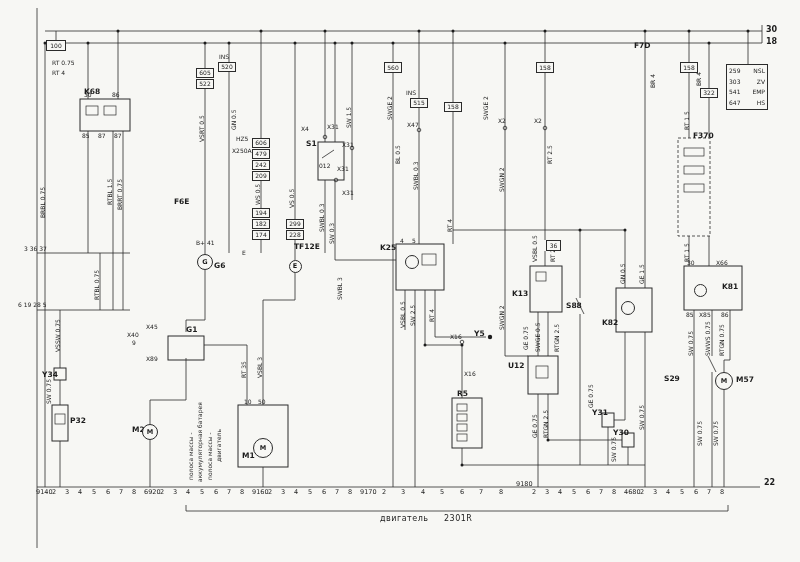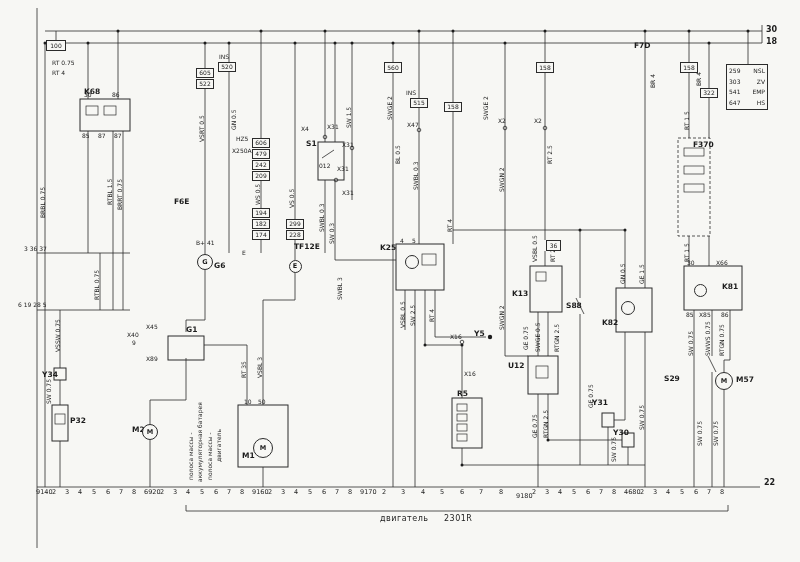--- a/index.html
+++ b/index.html
@@ -191,31 +191,31 @@
     <span class="lbl" style="left: 498px; top: 118px;">X2</span>
     <span class="lbl" style="left: 534px; top: 118px;">X2</span>
     <span class="lbl b" style="left: 512px; top: 290px;">K13</span>
     <span class="lbl b" style="left: 566px; top: 302px;">S88</span>
     <span class="lbl b" style="left: 508px; top: 362px;">U12</span>
     <span class="lbl b" style="left: 474px; top: 330px;">Y5</span>
     <span class="lbl" style="left: 450px; top: 334px;">X16</span>
     <span class="lbl" style="left: 464px; top: 371px;">X16</span>
     <span class="lbl b" style="left: 457px; top: 390px;">R5</span>
     <span class="lbl b" style="left: 602px; top: 319px;">K82</span>
-    <span class="lbl b" style="left: 592px; top: 399px; text-align: right;">Y31</span>
+    <span class="lbl b" style="left: 592px; top: 409px; text-align: right;">Y31</span>
     <span class="lbl b" style="left: 613px; top: 429px;">Y30</span>
     <span class="lbl b" style="left: 664px; top: 375px;">S29</span>
     <span class="lbl b" style="left: 736px; top: 376px;">M57</span>
     <span class="lbl b" style="left: 722px; top: 283px;">K81</span>
     <span class="lbl" style="left: 687px; top: 260px;">30</span>
     <span class="lbl" style="left: 716px; top: 260px;">X66</span>
     <span class="lbl" style="left: 686px; top: 312px;">85</span>
     <span class="lbl" style="left: 699px; top: 312px;">X85</span>
     <span class="lbl" style="left: 721px; top: 312px;">86</span>
-    <span class="lbl b" style="left: 693px; top: 141px;">F370</span>
+    <span class="lbl b" style="left: 693px; top: 132px;">F370</span>
     <span class="lbl b" style="left: 634px; top: 42px;">F7D</span>
     <span class="lbl big" style="left: 766px; top: 26px;">30</span>
     <span class="lbl big" style="left: 766px; top: 38px;">18</span>
     <span class="lbl big" style="left: 764px; top: 479px;">22</span>
     <span class="lbl cap" style="left: 380px; top: 515px;">двигатель</span>
     <span class="lbl cap" style="left: 444px; top: 515px;">2301R</span>
     <span class="lbl v" style="left: 40px; top: 218px;">BRBL 0.75</span>
     <span class="lbl v" style="left: 107px; top: 205px;">RTBL 1.5</span>
     <span class="lbl v" style="left: 117px; top: 210px;">BRRT 0.75</span>
     <span class="lbl v" style="left: 94px; top: 300px;">RTBL 0.75</span>
@@ -320,21 +320,21 @@
     <span class="lbl ruler" style="left: 335px; top: 489px;">7</span>
     <span class="lbl ruler" style="left: 348px; top: 489px;">8</span>
     <span class="lbl ruler" style="left: 360px; top: 489px;">9170</span>
     <span class="lbl ruler" style="left: 382px; top: 489px;">2</span>
     <span class="lbl ruler" style="left: 401px; top: 489px;">3</span>
     <span class="lbl ruler" style="left: 421px; top: 489px;">4</span>
     <span class="lbl ruler" style="left: 440px; top: 489px;">5</span>
     <span class="lbl ruler" style="left: 460px; top: 489px;">6</span>
     <span class="lbl ruler" style="left: 479px; top: 489px;">7</span>
     <span class="lbl ruler" style="left: 499px; top: 489px;">8</span>
-    <span class="lbl ruler" style="left: 516px; top: 493px;">9180</span>
+    <span class="lbl ruler" style="left: 516px; top: 481px;">9180</span>
     <span class="lbl ruler" style="left: 532px; top: 489px;">2</span>
     <span class="lbl ruler" style="left: 545px; top: 489px;">3</span>
     <span class="lbl ruler" style="left: 558px; top: 489px;">4</span>
     <span class="lbl ruler" style="left: 572px; top: 489px;">5</span>
     <span class="lbl ruler" style="left: 586px; top: 489px;">6</span>
     <span class="lbl ruler" style="left: 599px; top: 489px;">7</span>
     <span class="lbl ruler" style="left: 612px; top: 489px;">8</span>
     <span class="lbl ruler" style="left: 624px; top: 489px;">4680</span>
     <span class="lbl ruler" style="left: 640px; top: 489px;">2</span>
     <span class="lbl ruler" style="left: 653px; top: 489px;">3</span>

